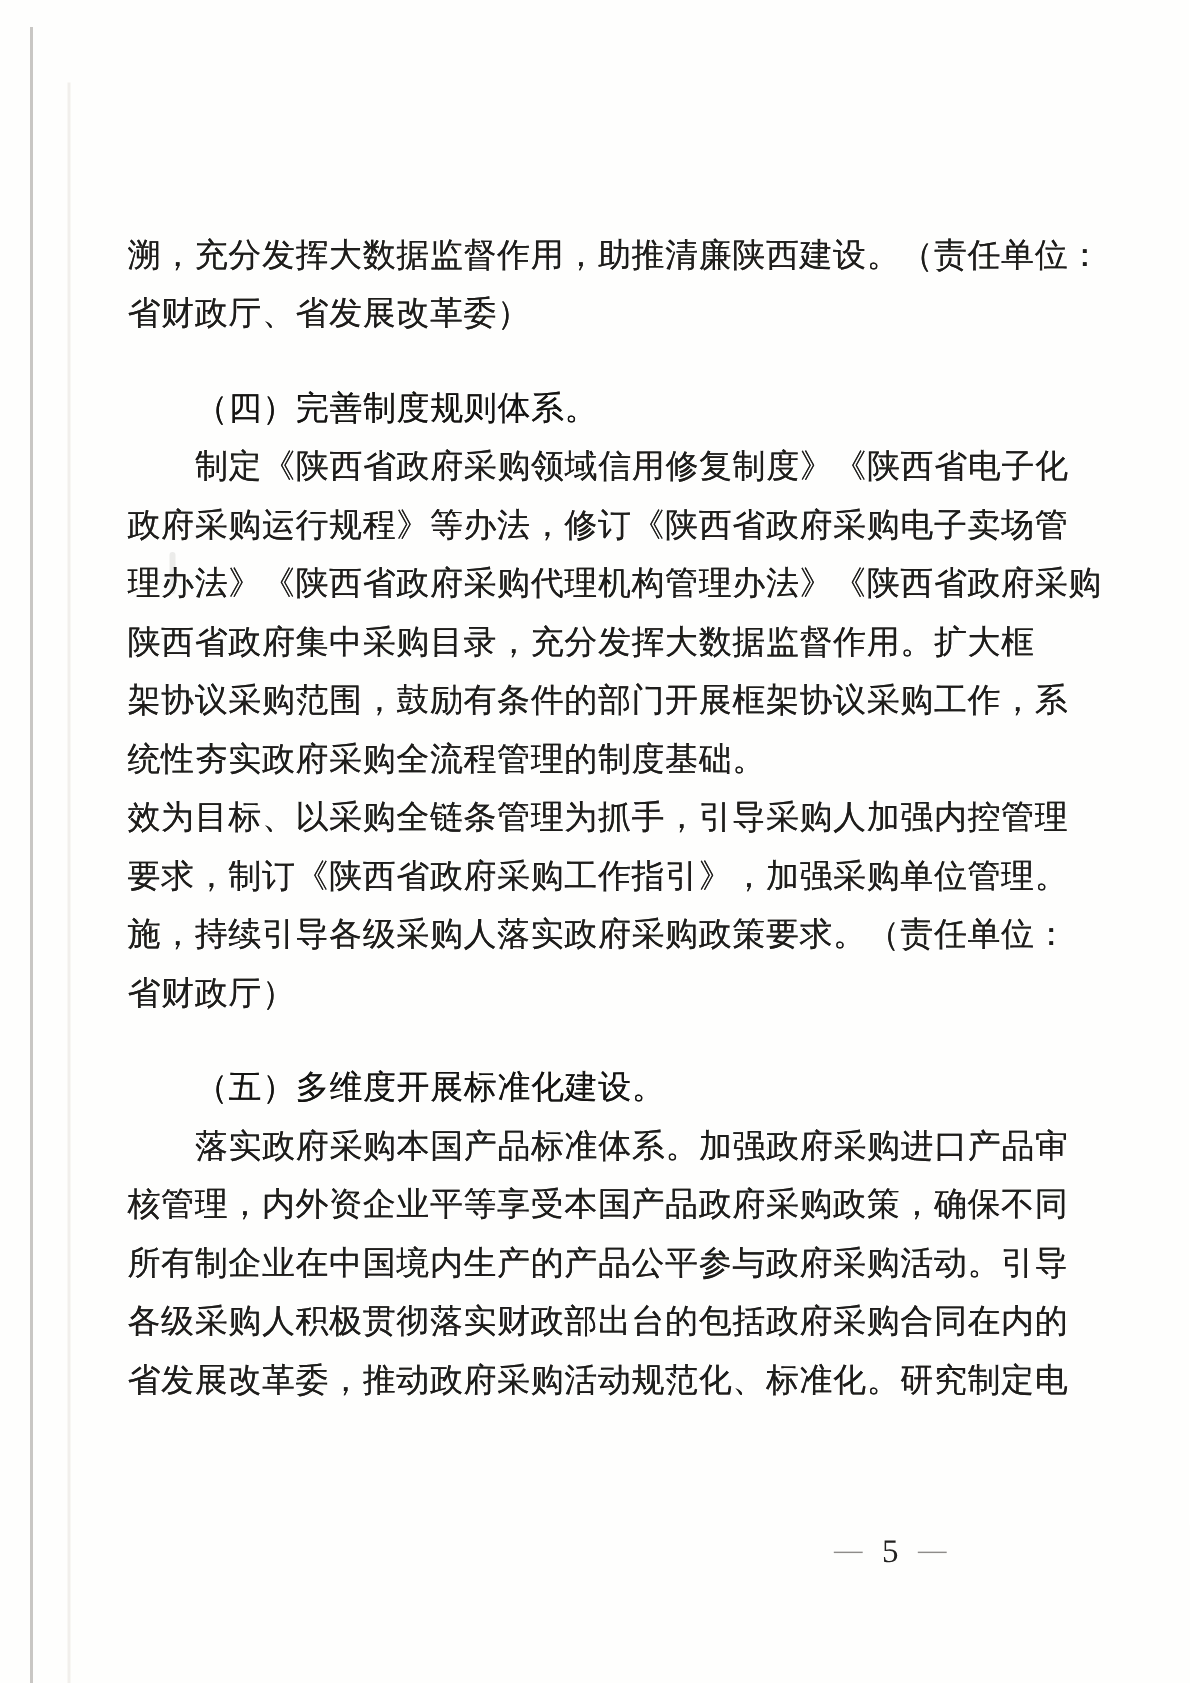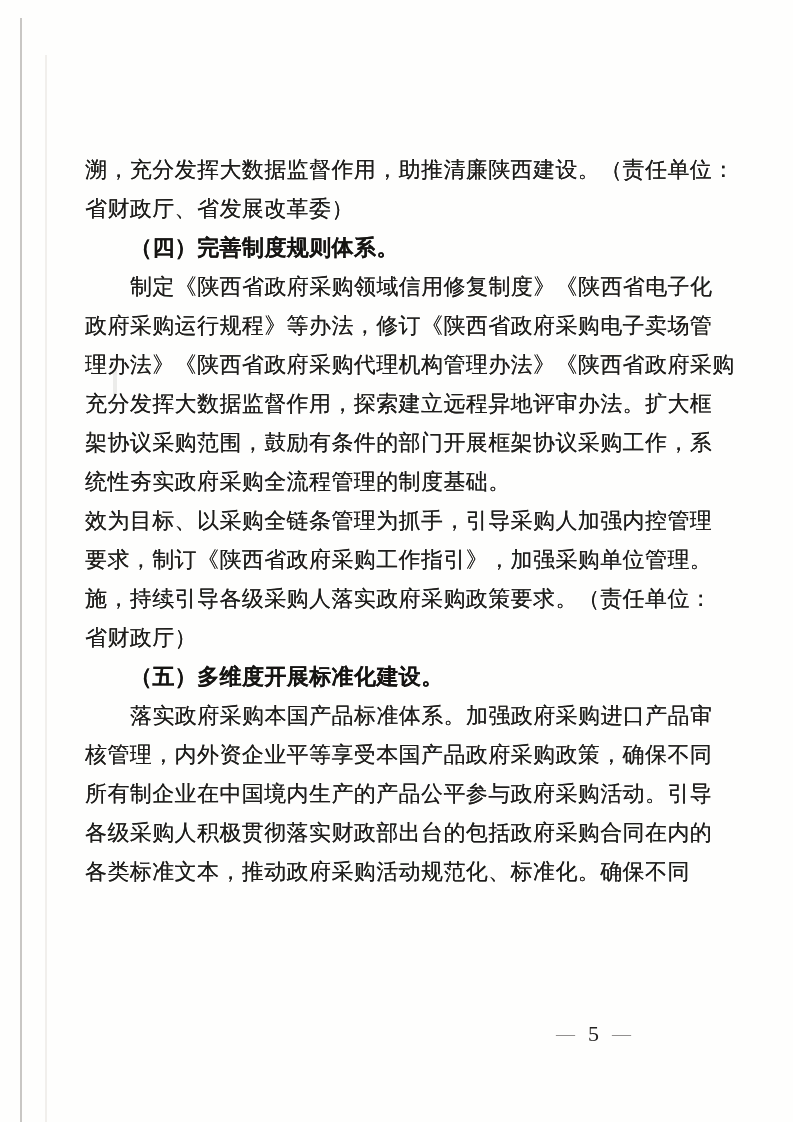--- a/index.html
+++ b/index.html
@@ -50,22 +50,23 @@
   .line {
     height: 39px;
     line-height: 39px;
     font-size: 22px;
     letter-spacing: 0.4px;
     color: #1e1d1b;
     white-space: nowrap;
     text-shadow: 0 0 0.4px #3a3a38; 
   }
   .line.heading {
-    font-weight: bold;
+    font-weight: normal;
     color: #151412;
+    margin-top: 24px;
   }
   .line.indent {
     padding-left: 45px;
   }
   .page-footer {
     position: absolute;
     left: 556px;
     top: 1021px;
     display: flex;
     align-items: center;
@@ -95,33 +96,33 @@
   <div class="scan-smudge"></div>
 
   <div class="doc-content">
 
   <div class="line">溯，充分发挥大数据监督作用，助推清廉陕西建设。（责任单位：</div>
       <div class="line">省财政厅、省发展改革委）</div>
       <div class="line heading indent">（四）完善制度规则体系。</div>
       <div class="line indent">制定《陕西省政府采购领域信用修复制度》《陕西省电子化</div>
       <div class="line">政府采购运行规程》等办法，修订《陕西省政府采购电子卖场管</div>
       <div class="line">理办法》《陕西省政府采购代理机构管理办法》《陕西省政府采购</div>
-      <div class="line">充分发挥大数据监督作用，探索建立远程异地评审办法。扩大框</div>
+      <div class="line">陕西省政府集中采购目录，充分发挥大数据监督作用。扩大框</div>
       <div class="line">架协议采购范围，鼓励有条件的部门开展框架协议采购工作，系</div>
       <div class="line">统性夯实政府采购全流程管理的制度基础。</div>
       <div class="line">效为目标、以采购全链条管理为抓手，引导采购人加强内控管理</div>
       <div class="line">要求，制订《陕西省政府采购工作指引》，加强采购单位管理。</div>
       <div class="line">施，持续引导各级采购人落实政府采购政策要求。（责任单位：</div>
       <div class="line">省财政厅）</div>
       <div class="line heading indent">（五）多维度开展标准化建设。</div>
       <div class="line indent">落实政府采购本国产品标准体系。加强政府采购进口产品审</div>
       <div class="line">核管理，内外资企业平等享受本国产品政府采购政策，确保不同</div>
       <div class="line">所有制企业在中国境内生产的产品公平参与政府采购活动。引导</div>
       <div class="line">各级采购人积极贯彻落实财政部出台的包括政府采购合同在内的</div>
-      <div class="line">各类标准文本，推动政府采购活动规范化、标准化。确保不同</div>
+      <div class="line">省发展改革委，推动政府采购活动规范化、标准化。研究制定电</div>
     </div>
 
   <div class="page-footer">
     <span class="dash">—</span>
     <span class="num">5</span>
     <span class="dash">—</span>
   </div>
 
 </div>
 

